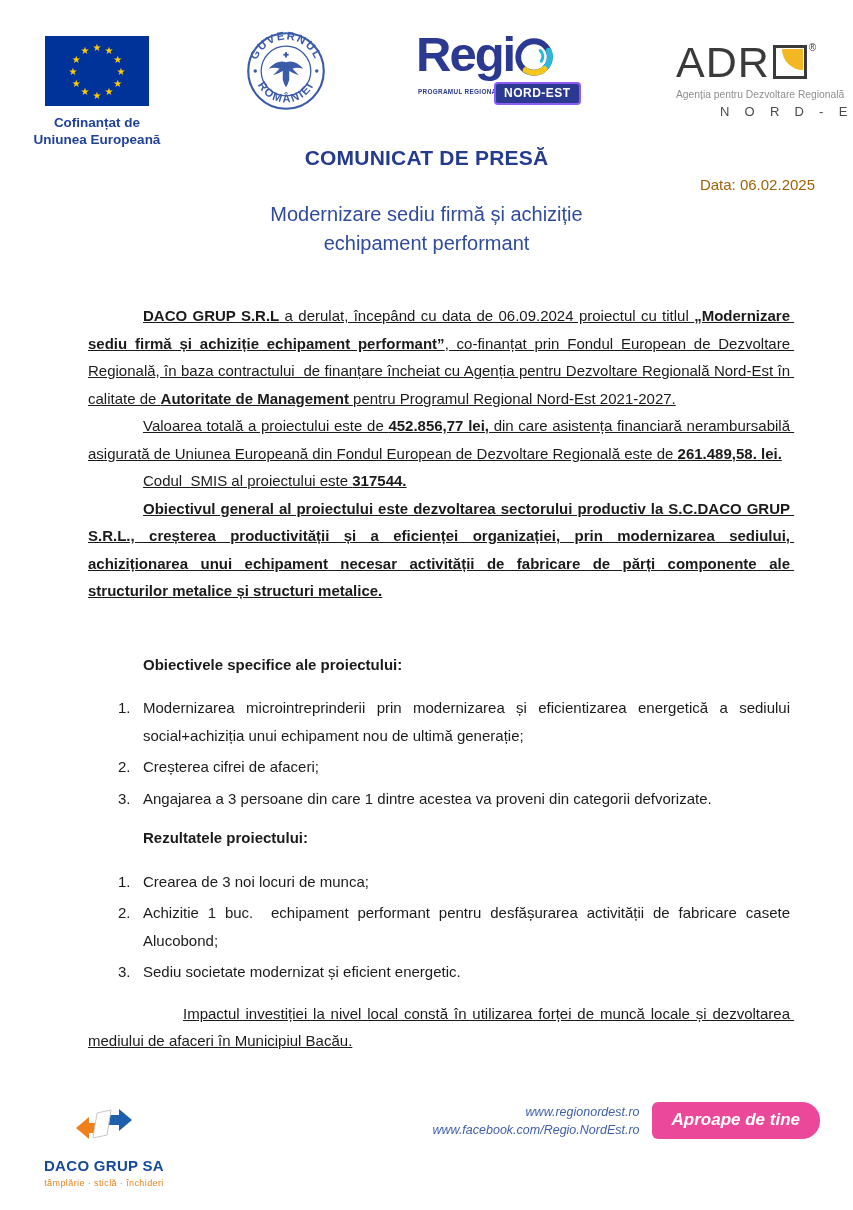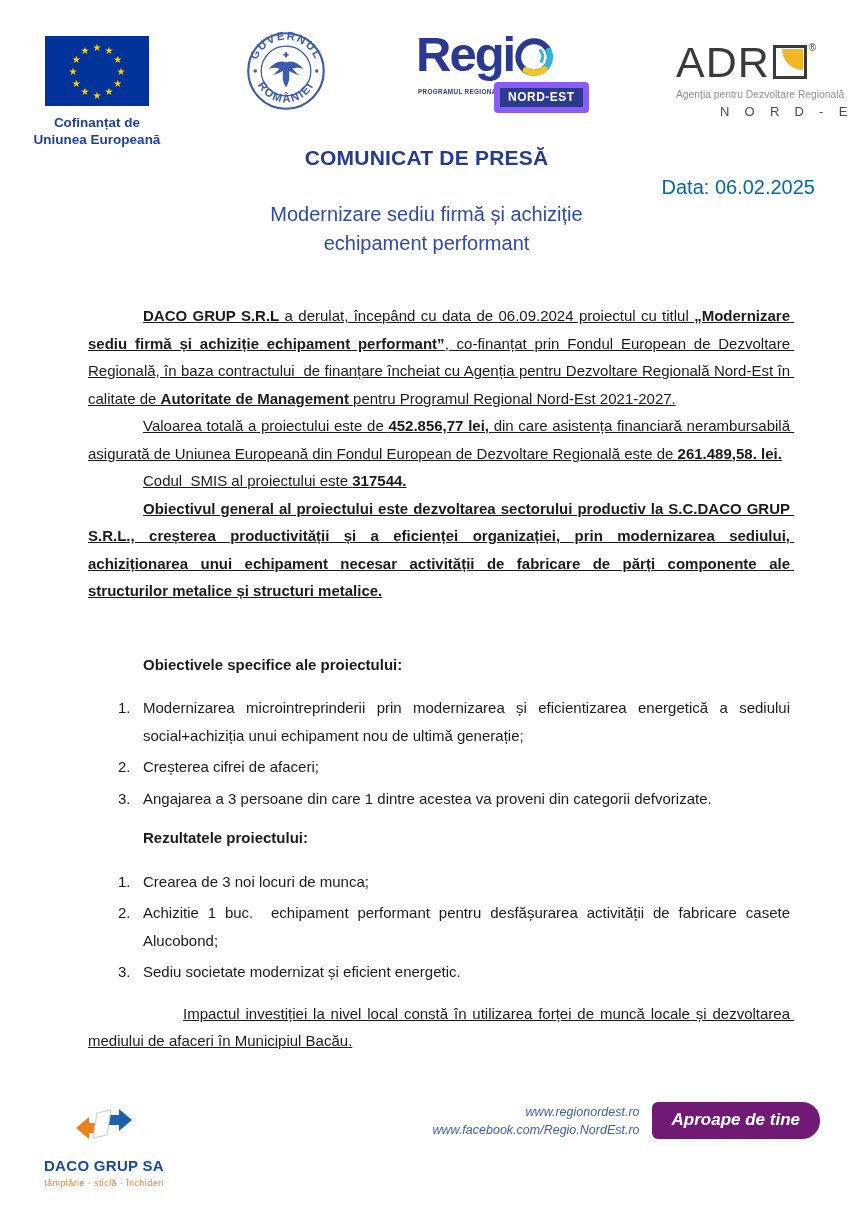--- a/index.html
+++ b/index.html
@@ -13,34 +13,34 @@
   .eu-block { position:absolute; left:28px; top:36px; width:138px; text-align:center; }
   .eu-flag { display:block; margin:0 auto; }
   .eu-caption { margin-top:8px; font-size:13.5px; line-height:17px; font-weight:bold; color:#1F419A; }
 
   .gov-block { position:absolute; left:245px; top:30px; }
 
   .regio-block { position:absolute; left:416px; top:34px; width:175px; height:78px; }
   .regio-word { position:absolute; left:0; top:-8px; font-size:49px; font-weight:bold; letter-spacing:-2px; color:#2B3990; }
   .regio-o { position:absolute; left:97px; top:2px; }
   .regio-program { position:absolute; left:2px; top:54px; font-size:6.4px; font-weight:bold; letter-spacing:.3px; color:#2B3990; white-space:nowrap; }
-  .regio-pill { position:absolute; left:78px; top:48px; background:#2B3990; color:#fff; font-size:12px; font-weight:bold; letter-spacing:.5px; padding:2px 8px 3px; border-radius:4px; border:6px solid #8b5cf6; white-space:nowrap; }
+  .regio-pill { position:absolute; left:78px; top:48px; background:#2B3990; color:#fff; font-size:12px; font-weight:bold; letter-spacing:.5px; padding:2px 8px 3px; border-radius:4px; border:2px solid #8b5cf6; white-space:nowrap; }
 
   .adr-block { position:absolute; left:676px; top:42px; width:160px; }
   .adr-row { display:flex; align-items:flex-start; }
   .adr-word { font-size:43px; line-height:40px; color:#3A3A3A; letter-spacing:1px; }
   .adr-box { width:28px; height:28px; border:3px solid #3A3A3A; position:relative; margin-left:3px; margin-top:3px; background:#fff; }
   .adr-quarter { position:absolute; top:1px; right:1px; width:21px; height:21px; background:#F2B722; border-radius:0 0 0 100%; }
   .adr-reg { font-size:10px; color:#3A3A3A; margin-left:2px; line-height:12px; }
   .adr-caption { font-size:10.3px; color:#8F8F8F; margin-top:7px; white-space:nowrap; }
   .adr-region { font-size:13px; color:#4A4A4A; letter-spacing:5.8px; margin-top:4px; white-space:nowrap;margin-left:44px; }
 
   
   .doc-title { position:absolute; top:146px; left:0; right:0; text-align:center; font-size:21px; font-weight:bold; color:#253B8E; letter-spacing:.2px; }
-  .doc-date  { position:absolute; top:176px; right:38px; font-size:20px; color:#0369a1; }
+  .doc-date  { position:absolute; top:176px; right:38px; font-size:15px; color:#a16207; }
   .doc-subtitle { position:absolute; top:200px; left:0; right:0; text-align:center; font-size:20px; line-height:29px; color:#2E4B9E; }
 
   
   .doc-body { position:absolute; top:302px; left:88px; right:63px; font-size:15px; line-height:27.5px; text-align:justify; }
   .para { margin:0; text-indent:55px; white-space:pre-wrap;text-decoration:underline; }
   .para.indent-xl { text-indent:95px; }
   .b { font-weight:bold; }
   .body-heading { margin:0; padding-left:55px; font-weight:bold; text-align:left; }
   p.para + p.body-heading { margin-top:46px; }
   ol.num-list + p.body-heading { margin-top:12px; }
@@ -49,21 +49,21 @@
   .num-list li .num { position:absolute; left:30px; text-indent:0; }
   .num-list + .para { margin-top:14px; }
 
   
   .footer-daco { position:absolute; left:33px; top:1108px; width:142px; text-align:center; }
   .daco-name { font-size:15px; font-weight:bold; color:#164A9A; margin-top:11px; letter-spacing:.3px; }
   .daco-tagline { font-size:9px; color:#E8821E; margin-top:4px; letter-spacing:.4px; }
   .footer-right { position:absolute; top:1102px; right:33px; display:flex; align-items:center; gap:12px; }
   .footer-links { text-align:right; font-size:12.5px; font-style:italic; color:#3E5FA8; line-height:18px; }
   .footer-links div { cursor:pointer; }
-  .badge { background:#701a75; color:#ffffff; font-weight:bold; font-style:italic; font-size:17px; padding:8px 20px 9px; border-radius:6px 18px 18px 6px; white-space:nowrap; }
+  .badge { background:#ec4899; color:#ffffff; font-weight:bold; font-style:italic; font-size:17px; padding:8px 20px 9px; border-radius:6px 18px 18px 6px; white-space:nowrap; }
 </style>
 </head>
 <body>
 
 <div class="page">
 
   <div class="eu-block">
     <svg class="eu-flag" width="104" height="70" viewBox="0 0 104 70">
       <rect width="104" height="70" fill="#003399"></rect>
       <g fill="#FFCC00" font-size="10" text-anchor="middle" font-family="DejaVu Sans, sans-serif">

